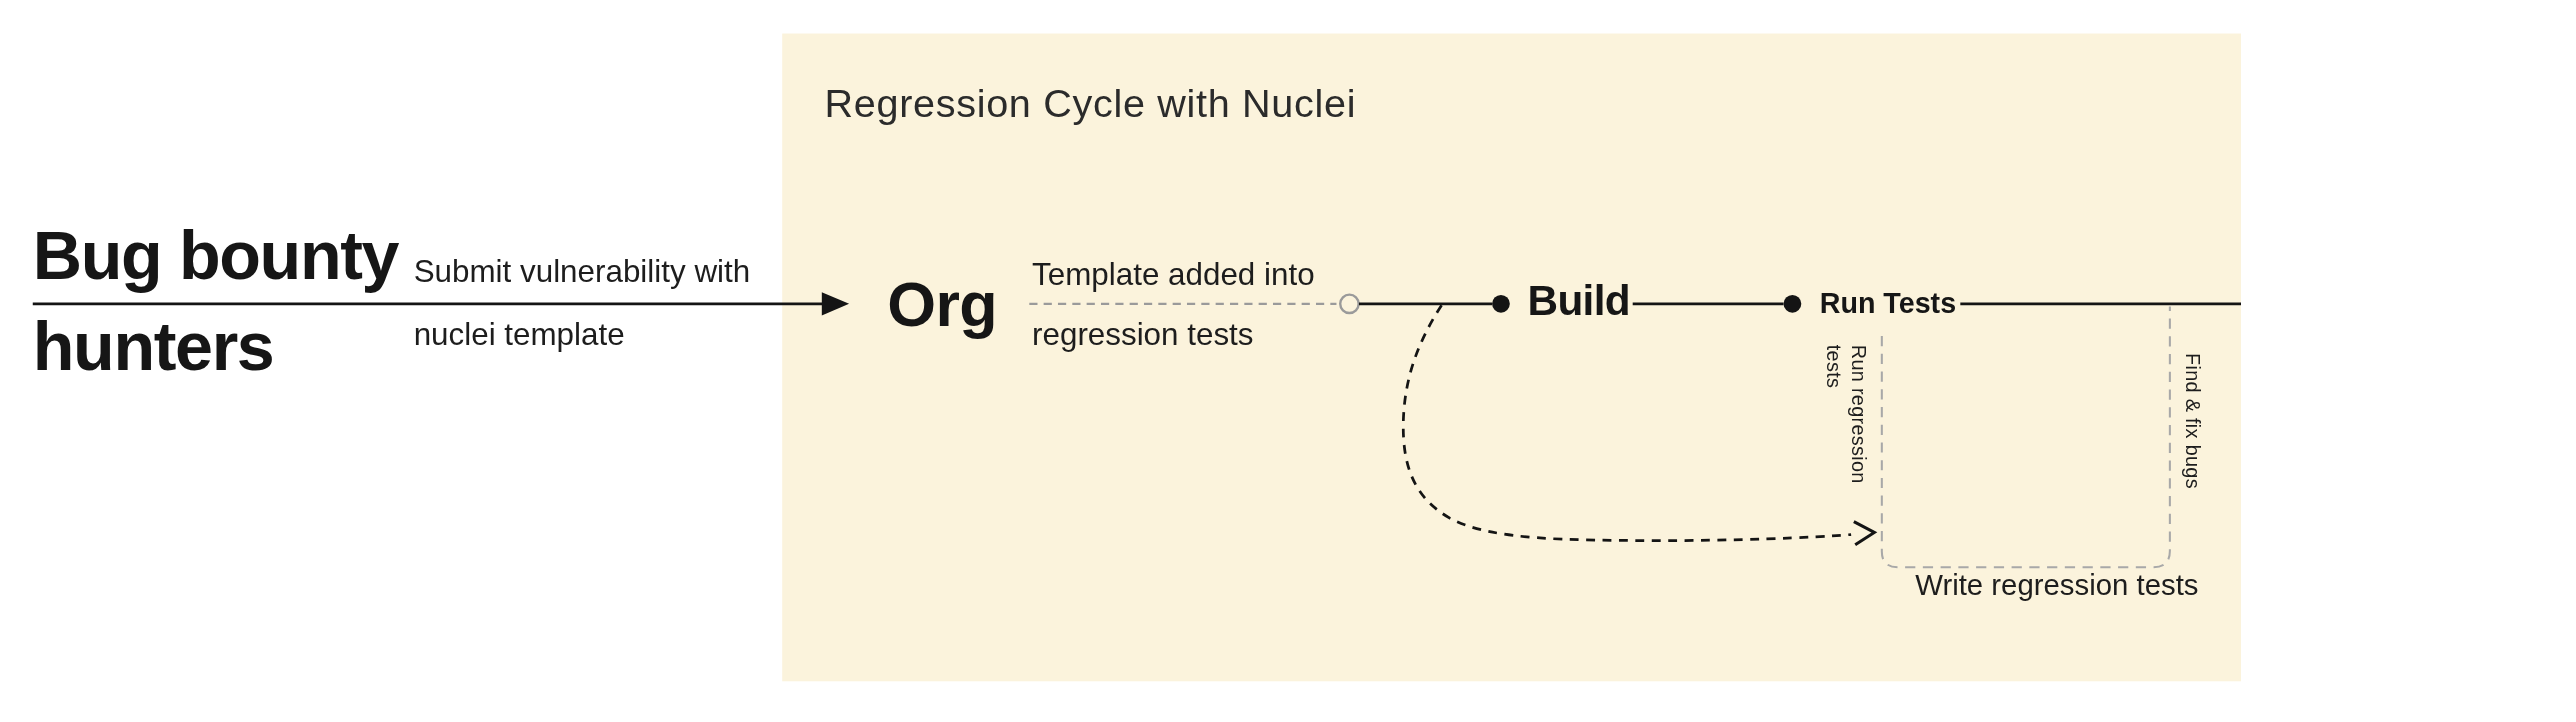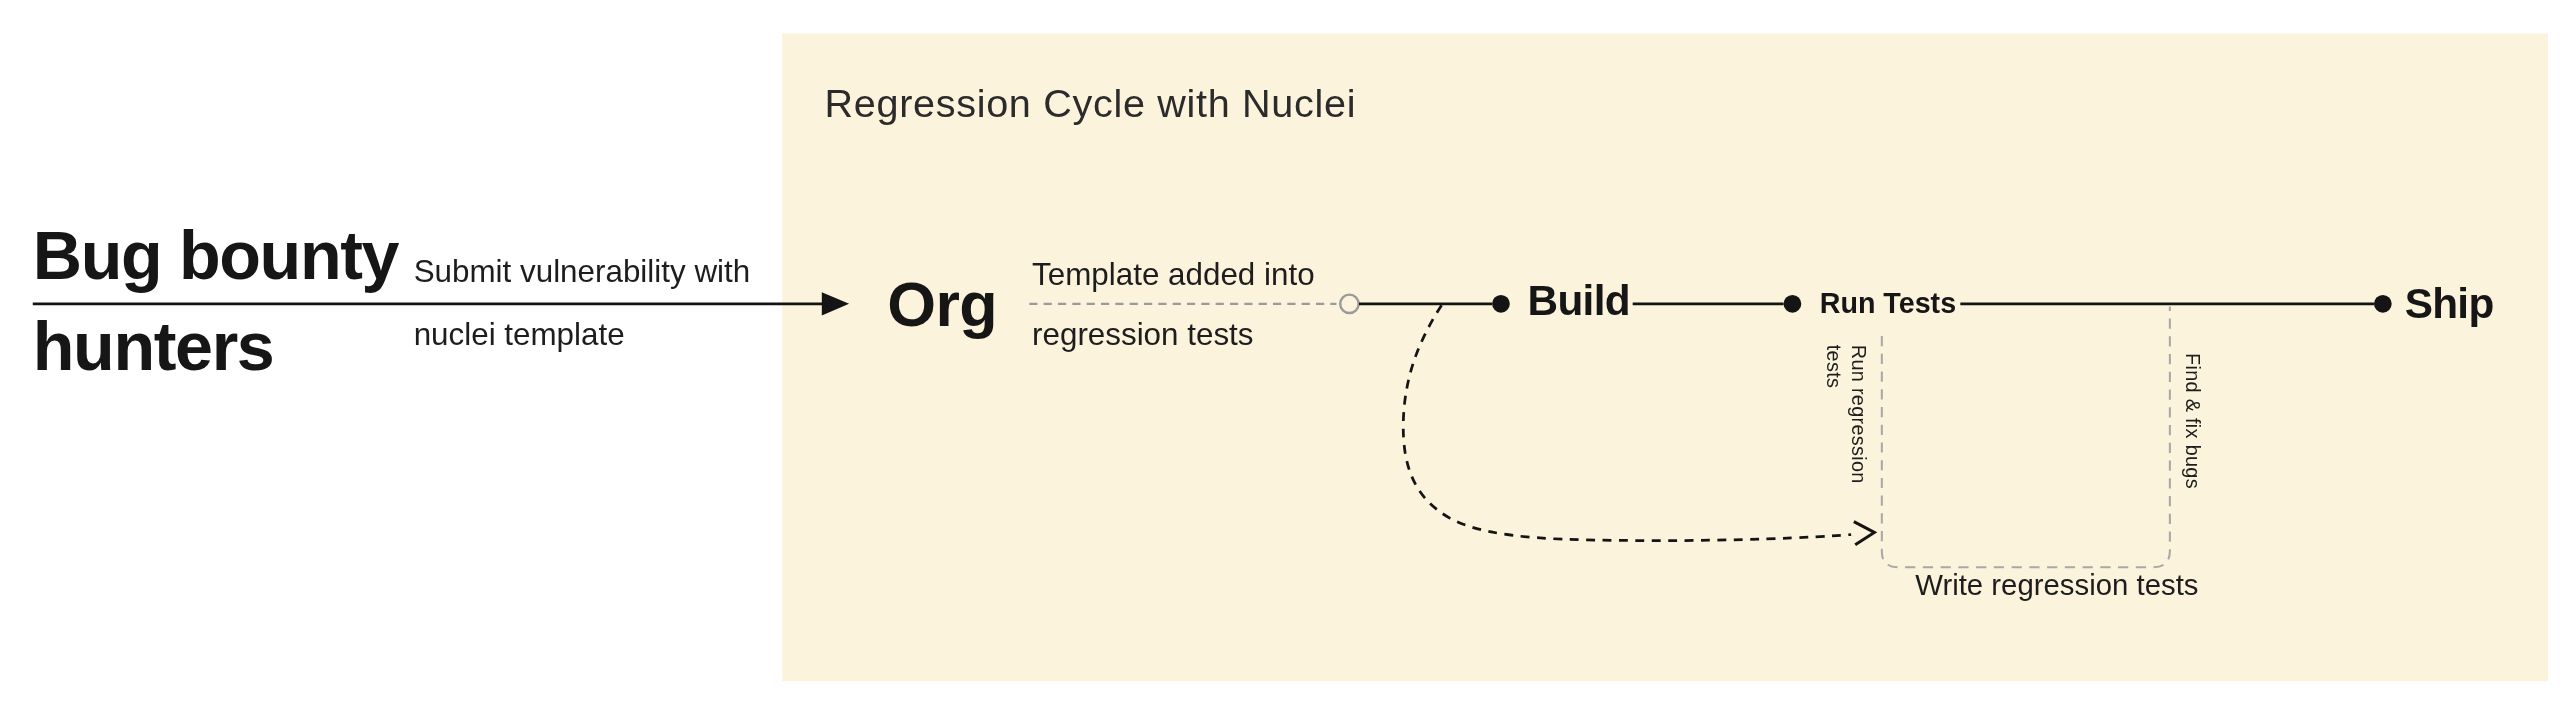--- a/index.html
+++ b/index.html
@@ -1,16 +1,16 @@
 <!DOCTYPE html>
 <html style="font-size:11px"><head>
 <meta charset="utf-8">
 <style>
   html,body{margin:0;padding:0;background:#ffffff;}
-  .stage{position:relative;width:2576px;height:723px;background:#ffffff;overflow:hidden;}
+  .stage{position:relative;width:2241px;height:723px;background:#ffffff;overflow:hidden;}
   svg{display:block;}
   text{font-family:"Liberation Sans","DejaVu Sans",sans-serif;fill:#161616;}
   .t-title{font-size:58px;font-weight:400;fill:#2b2b2b;letter-spacing:1px;}
   .t-hero{font-size:100px;font-weight:700;letter-spacing:-2px;}
   .t-org{font-size:92px;font-weight:700;letter-spacing:-1px;}
   .t-node{font-size:62px;font-weight:700;letter-spacing:-1px;}
   .t-node-sm{font-size:42px;font-weight:700;}
   .t-label{font-size:46px;font-weight:400;fill:#1d1d1d;}
   .t-small{font-size:29px;font-weight:400;fill:#1d1d1d;letter-spacing:0.5px;}
   .t-mid{font-size:43px;font-weight:400;fill:#1d1d1d;}

